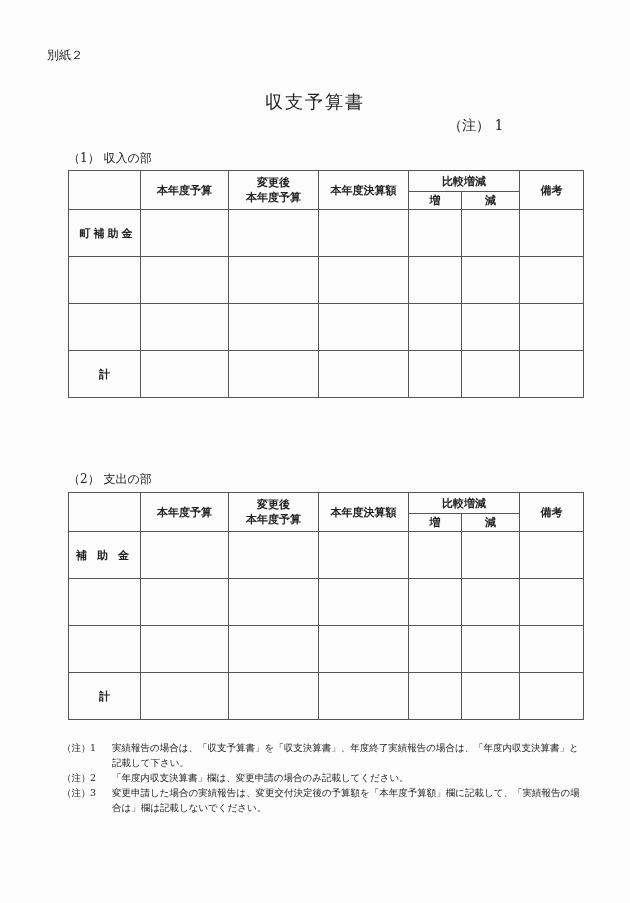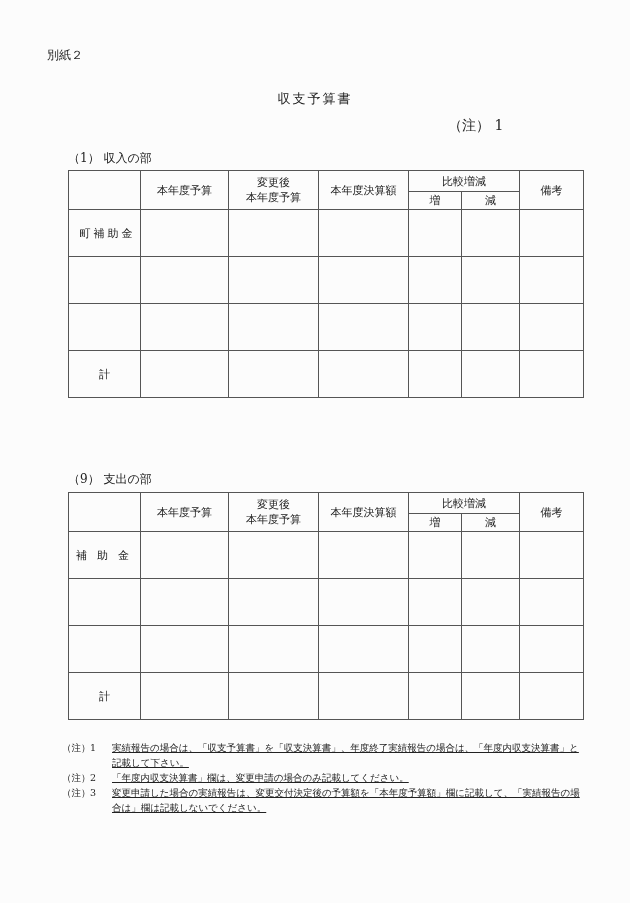--- a/index.html
+++ b/index.html
@@ -1,34 +1,34 @@
 <!DOCTYPE html>
 <html><head>
 <meta charset="utf-8">
 <style>
   html, body { margin:0; padding:0; }
   body { width:630px; height:903px; background:#fcfcfc; position:relative; overflow:hidden;
     font-family:"DejaVu Serif", "Liberation Serif", serif; color:#222; }
   .abs { position:absolute; white-space:nowrap;text-align:right; }
   .annex { left:47px; top:47px; font-size:12px; }
-  .title { left:0; width:630px; text-align:center; top:90px; font-size:13px; letter-spacing:2px; }
+  .title { left:0; width:630px; text-align:center; top:90px; font-size:18px; letter-spacing:2px; }
   .note-ref { left:448px; top:117px; font-size:14px; }
   .section { left:68px; font-size:12px; }
-  table.grid { position:absolute; left:68px; width:515px; border-collapse:collapse; table-layout:fixed; }
+  table.grid { position:absolute; left:68px; width:515px; border-collapse:collapse; table-layout:fixed;font-weight:bold; }
   table.grid td { border:1px solid #555; padding:0; font-size:11px; text-align:center; vertical-align:middle; }
   table.grid tr.head1 td { height:20px; }
   table.grid tr.head2 td { height:17px; }
   table.grid tr.body td { height:46px; }
   .rowlabel { text-align:left; padding-left:6px !important; letter-spacing:3px; }
   .rowlabel.spread { letter-spacing:10px; }
   .notes { position:absolute; left:62px; top:740px; font-size:9.5px; line-height:15px; }
   .note { display:flex; }
   .note .tag { width:28px; flex:none; }
   .note .num { width:22px; flex:none; }
-  .note .txt { white-space:normal; width:470px;text-decoration:underline; }
+  .note .txt { white-space:normal; width:470px; }
 </style>
 </head>
 <body>
 
 <div class="abs annex">別紙２</div>
 <div class="abs title">収支予算書</div>
 <div class="abs note-ref">（注） 1</div>
 
 <div class="abs section" style="top:150px;">（1） 収入の部</div>
 
@@ -90,21 +90,21 @@
     <td></td>
         <td></td>
         <td></td>
         <td></td>
         <td></td>
         <td></td>
   </tr>
 </tbody>
   </table>
 
-<div class="abs section" style="top:471px;">（9） 支出の部</div>
+<div class="abs section" style="top:471px;">（2） 支出の部</div>
 
 <table class="grid" style="top:492px;">
   <colgroup>
     <col style="width:72px">
       <col style="width:88px">
       <col style="width:90px">
       <col style="width:90px">
     <col style="width:53px">
       <col style="width:58px">
       <col style="width:64px">

